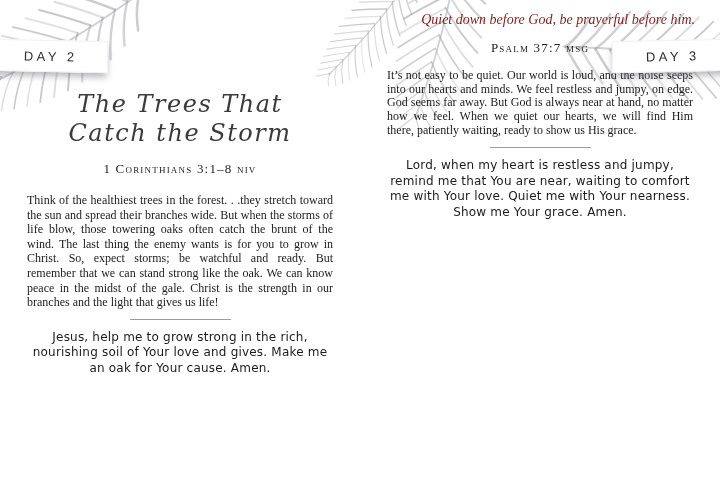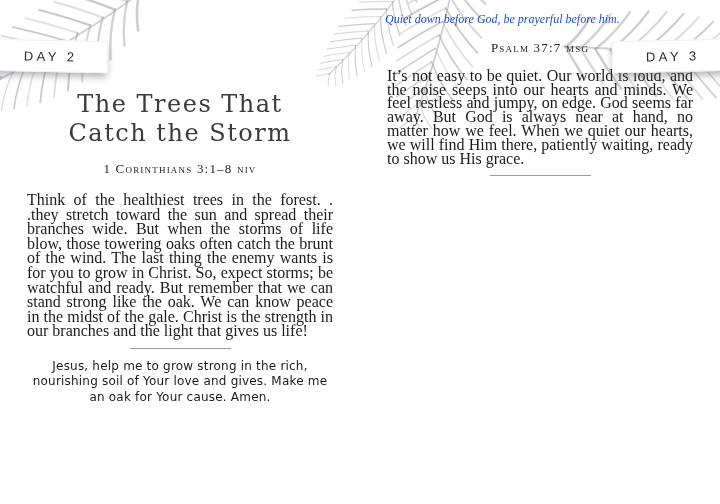--- a/index.html
+++ b/index.html
@@ -28,36 +28,36 @@
   }
   .daybox-left{ left:-10px; transform:rotate(1.2deg); }
   .daybox-right{ right:-10px; transform:rotate(-1.2deg); }
   .daylabel{
     font-family:"Liberation Sans", sans-serif; font-size:13px; color:#2c2c2e;
     letter-spacing:3.5px; text-indent:3.5px; white-space:nowrap;
   }
 
   
   .title{
-    margin:90px 10px 0; font-family:"DejaVu Serif", serif; 
+    margin:90px 10px 0; font-family:"DejaVu Serif", serif; font-style:italic;
     font-weight:normal; font-size:24px; line-height:29px; letter-spacing:1.5px;
     color:#3b3b3d; text-align:center; white-space:pre-line;
   }
   .page-right .title{ margin-top:97px; }
   .scripture{
-    margin:13px auto 0; width:262px; font-style:italic; font-size:12px;
-    line-height:13.6px; text-align:left; color:#1d4ed8;
+    margin:13px auto 0; width:262px; font-style:italic; font-size:14px;
+    line-height:13.6px; text-align:right; color:#7f1d1d;
   }
   .page-right .scripture{ width:310px; }
   .reference{
     margin:13px auto 0; font-variant:small-caps; font-size:13px; letter-spacing:1.2px;
     text-align:center; color:#222;
   }
   .body-text{
-    margin:16px auto 0; width:306px; font-size:16px; line-height:14.6px;
+    margin:16px auto 0; width:306px; font-size:12px; line-height:14.6px;
     text-align:justify; color:#1b1b1b;
   }
   .page-right .body-text{ margin-top:13px; line-height:13.9px; }
   .divider{
     width:101px; height:0; border-top:1px solid #9b9b9b; margin:9px auto 0;
   }
   .prayer{
     margin:10px auto 0; width:300px; font-family:"DejaVu Sans", sans-serif;
     font-size:12px; line-height:15.5px; letter-spacing:0.2px; text-align:center;
     color:#1b1b1b;
@@ -216,15 +216,16 @@
   </div>
 
   <div class="page page-right">
     <div class="daybox daybox-right">
       <span class="daylabel">DAY 3</span>
     </div>
     <p class="scripture">Quiet down before God, be prayerful before him.</p>
     <p class="reference">Psalm 37:7 msg</p>
     <p class="body-text">It’s not easy to be quiet. Our world is loud, and the noise seeps into our hearts and minds. We feel restless and jumpy, on edge. God seems far away. But God is always near at hand, no matter how we feel. When we quiet our hearts, we will find Him there, patiently waiting, ready to show us His grace.</p>
     <div class="divider"></div>
+    <p class="prayer">Lord, when my heart is restless and jumpy, remind me that You are near, waiting to comfort me with Your love. Quiet me with Your nearness. Show me Your grace. Amen.</p>
   </div>
 
 </div>
 
 </body></html>

